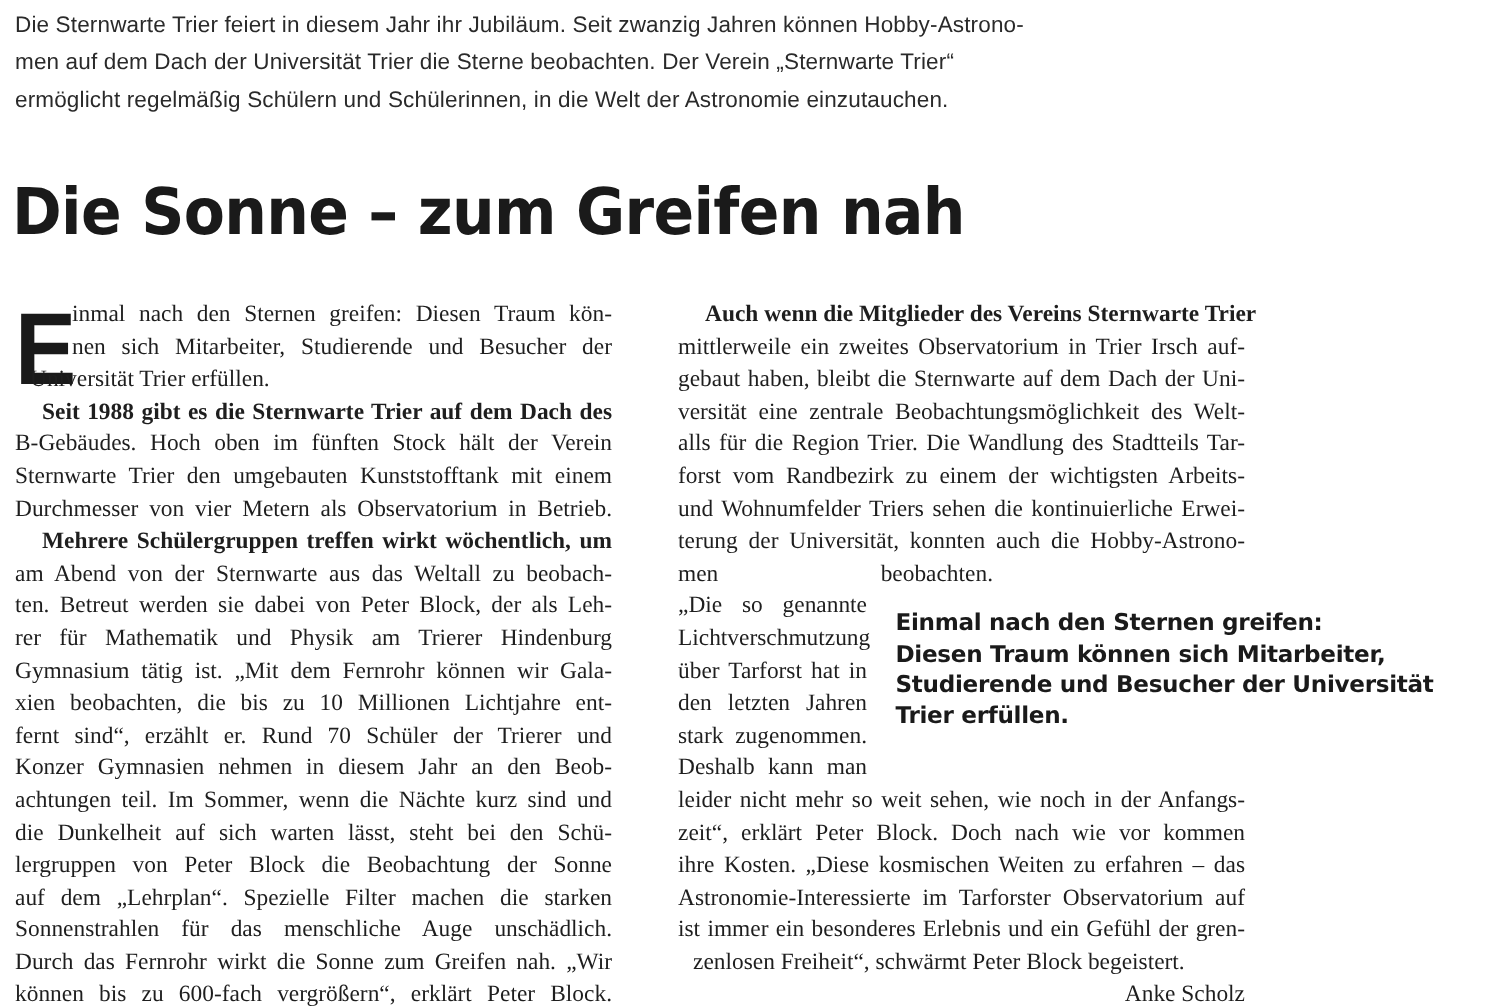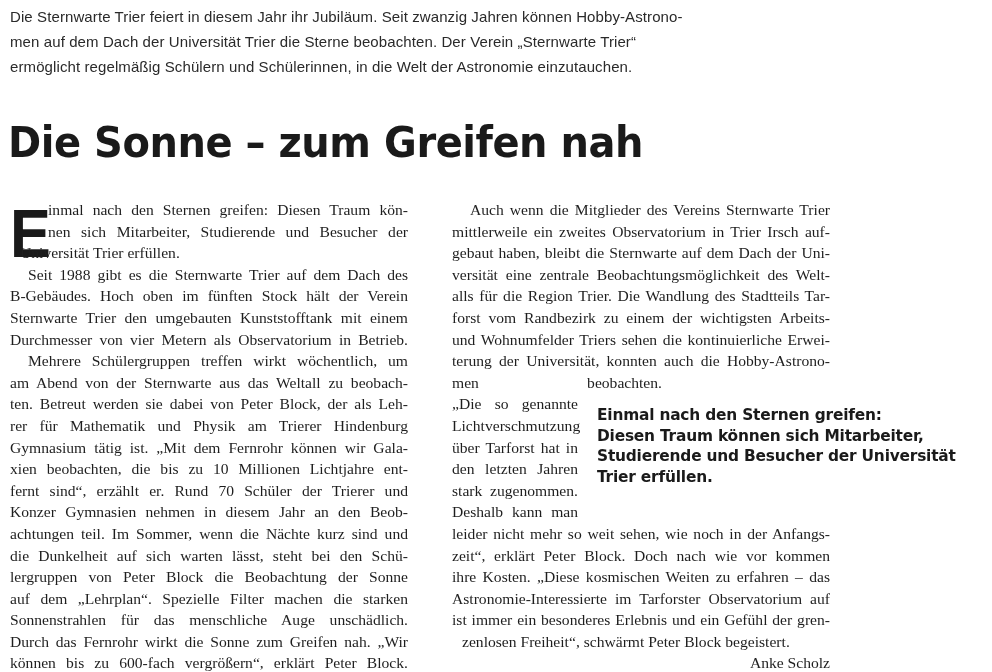--- a/index.html
+++ b/index.html
@@ -16,21 +16,21 @@
     font-size: 43px; line-height: 60px; color: #1a1a1a;
     letter-spacing: -0.5px; transform: scaleX(0.93); transform-origin: left top;
     white-space: nowrap;
   }
   .col {
     position: absolute; font-family: "Liberation Serif", serif;
     font-size: 15.6px; line-height: 21.6px; color: #1e1e1e;
   }
   .col .ln { white-space: nowrap; text-align: justify; text-align-last: justify; display: block; height: 21.6px; }
   .col .ln.last { text-align-last: left; margin-left: 10px; }
-  .col .ln.ind { text-indent: 18px; }
+  .col .ln.ind { text-indent: 18px; font-weight: bold; }
   .col-left { left: 10px; top: 199px; width: 398px; }
   .col-right { left: 452px; top: 199px; width: 378px; }
   .dropcap {
     position: absolute; left: 10px; top: 200px;
     font-family: "Liberation Sans", sans-serif; font-weight: bold;
     font-size: 68px; line-height: 66px; color: #1a1a1a;
     transform: scaleX(0.9); transform-origin: left top;
   }
   .dc-lines .ln { margin-left: 38px; }
   .narrow .ln { width: 126px; }

